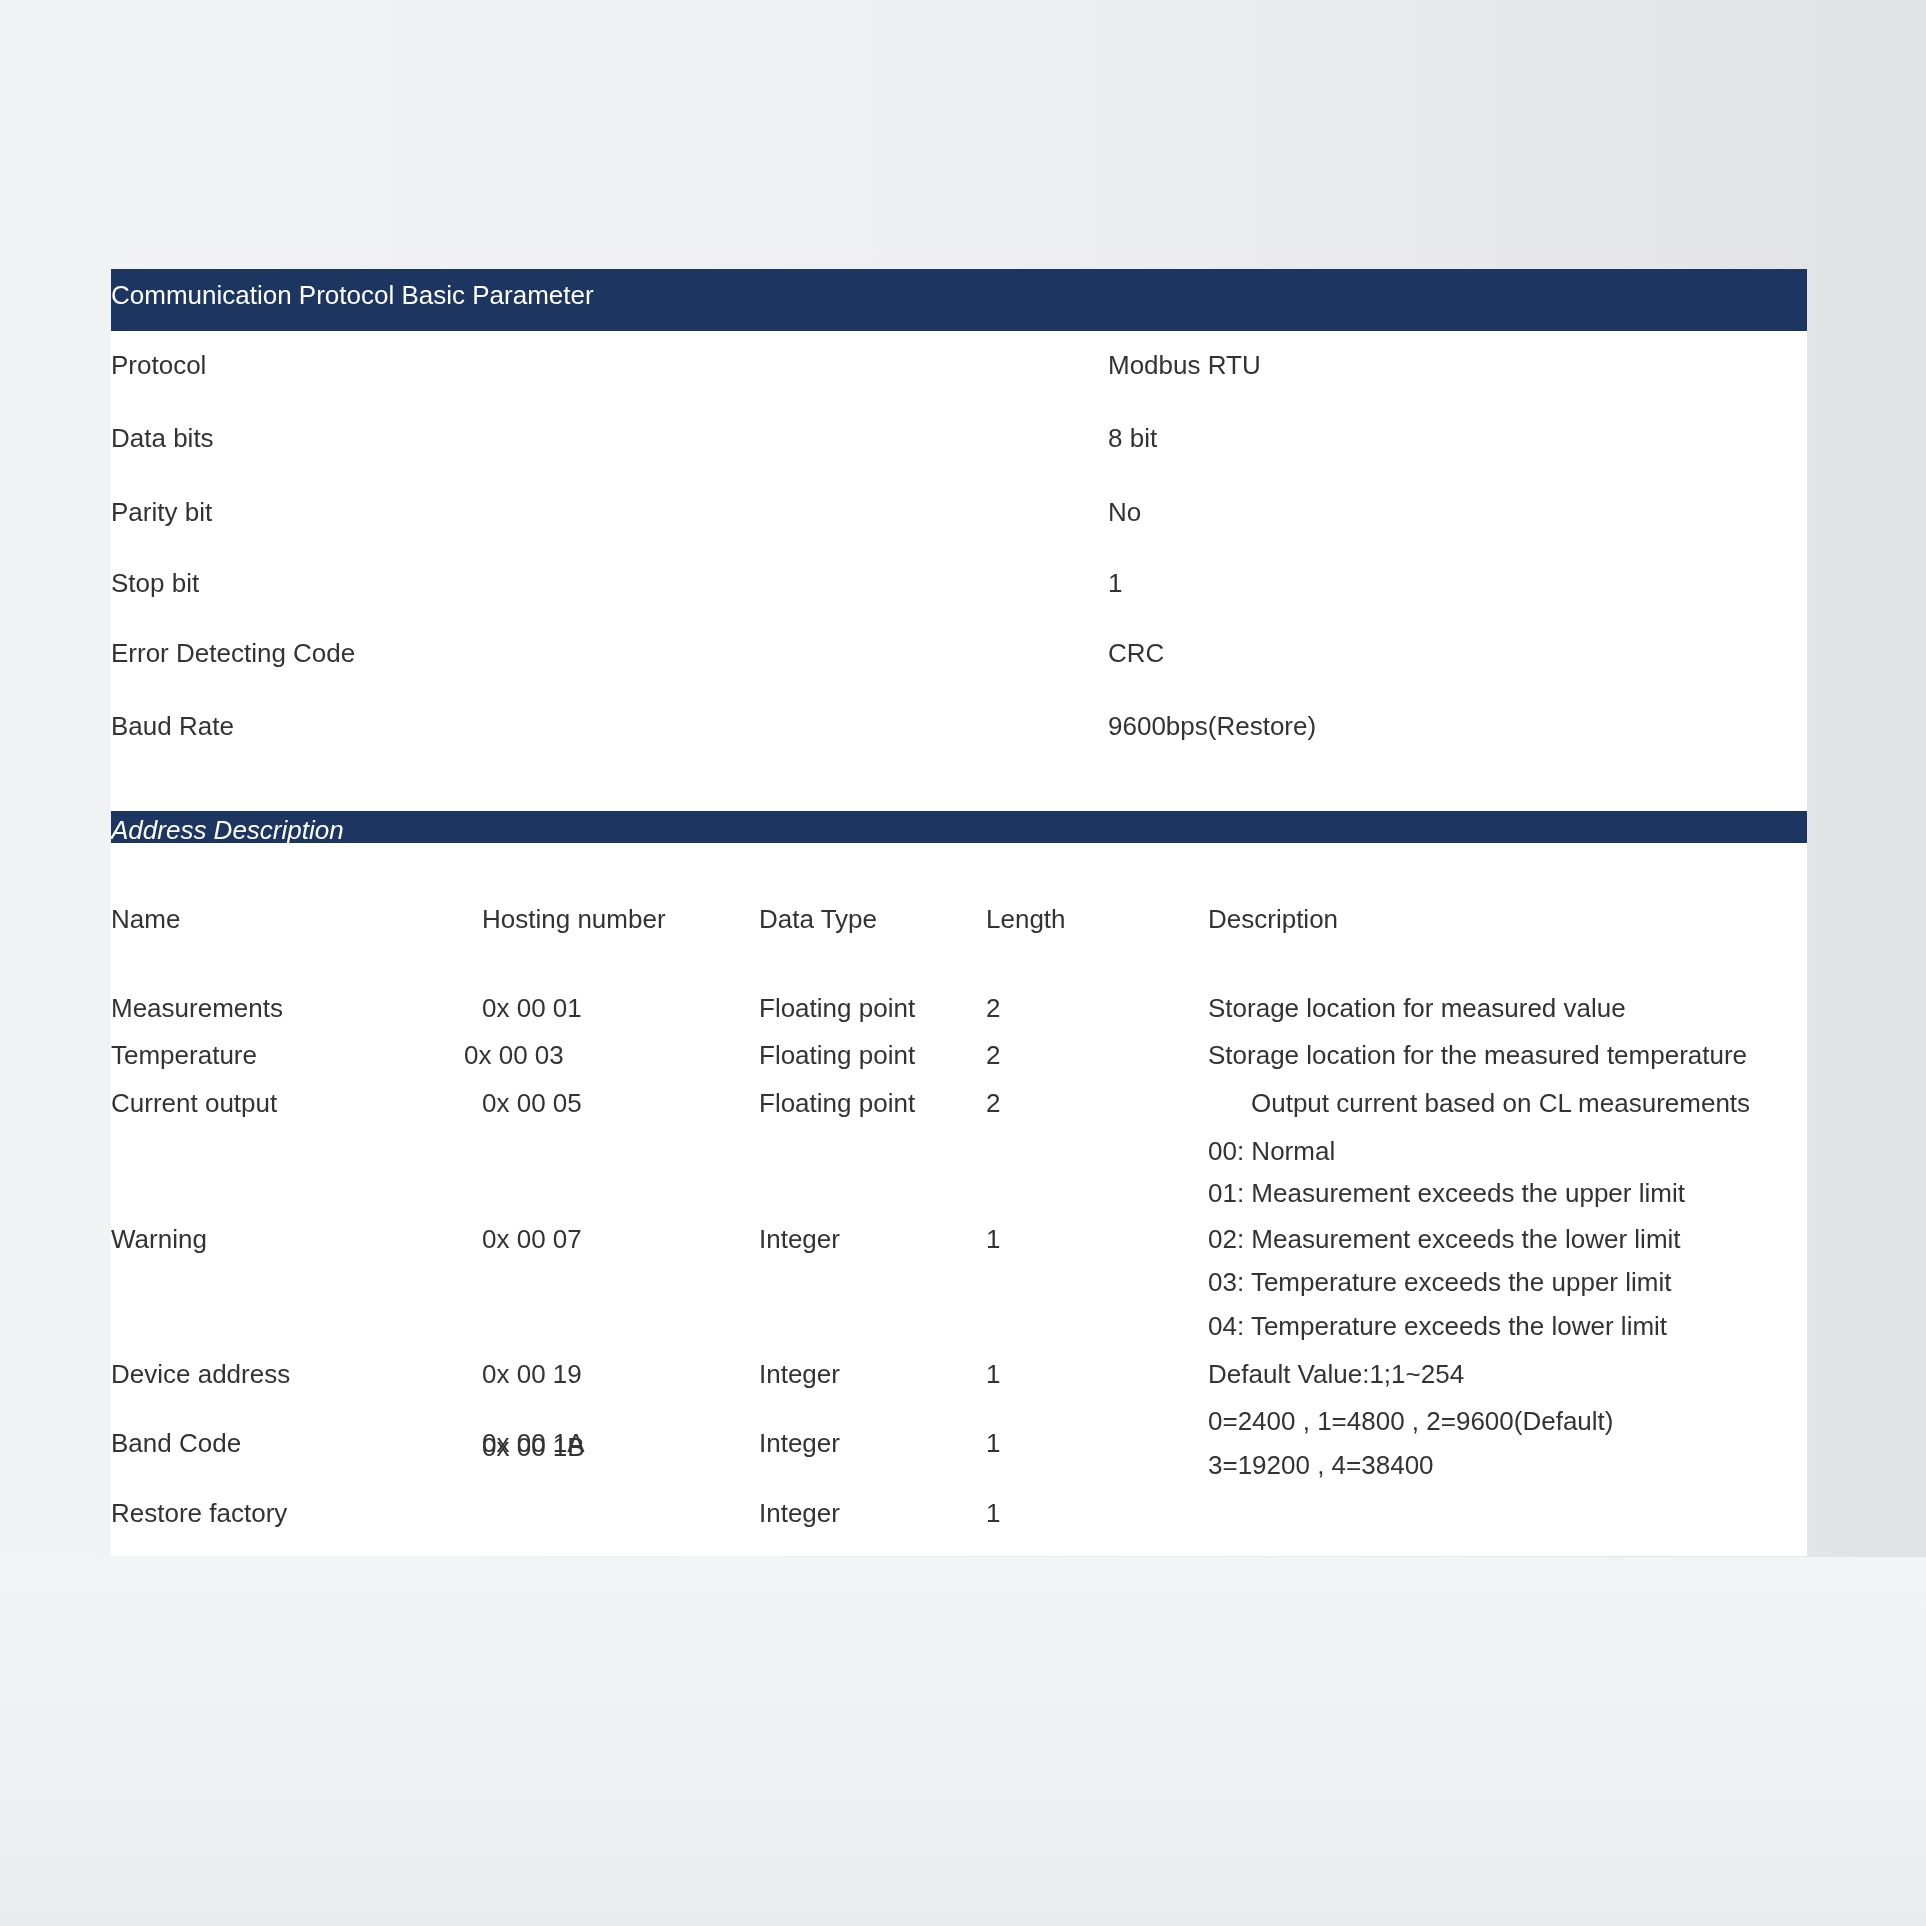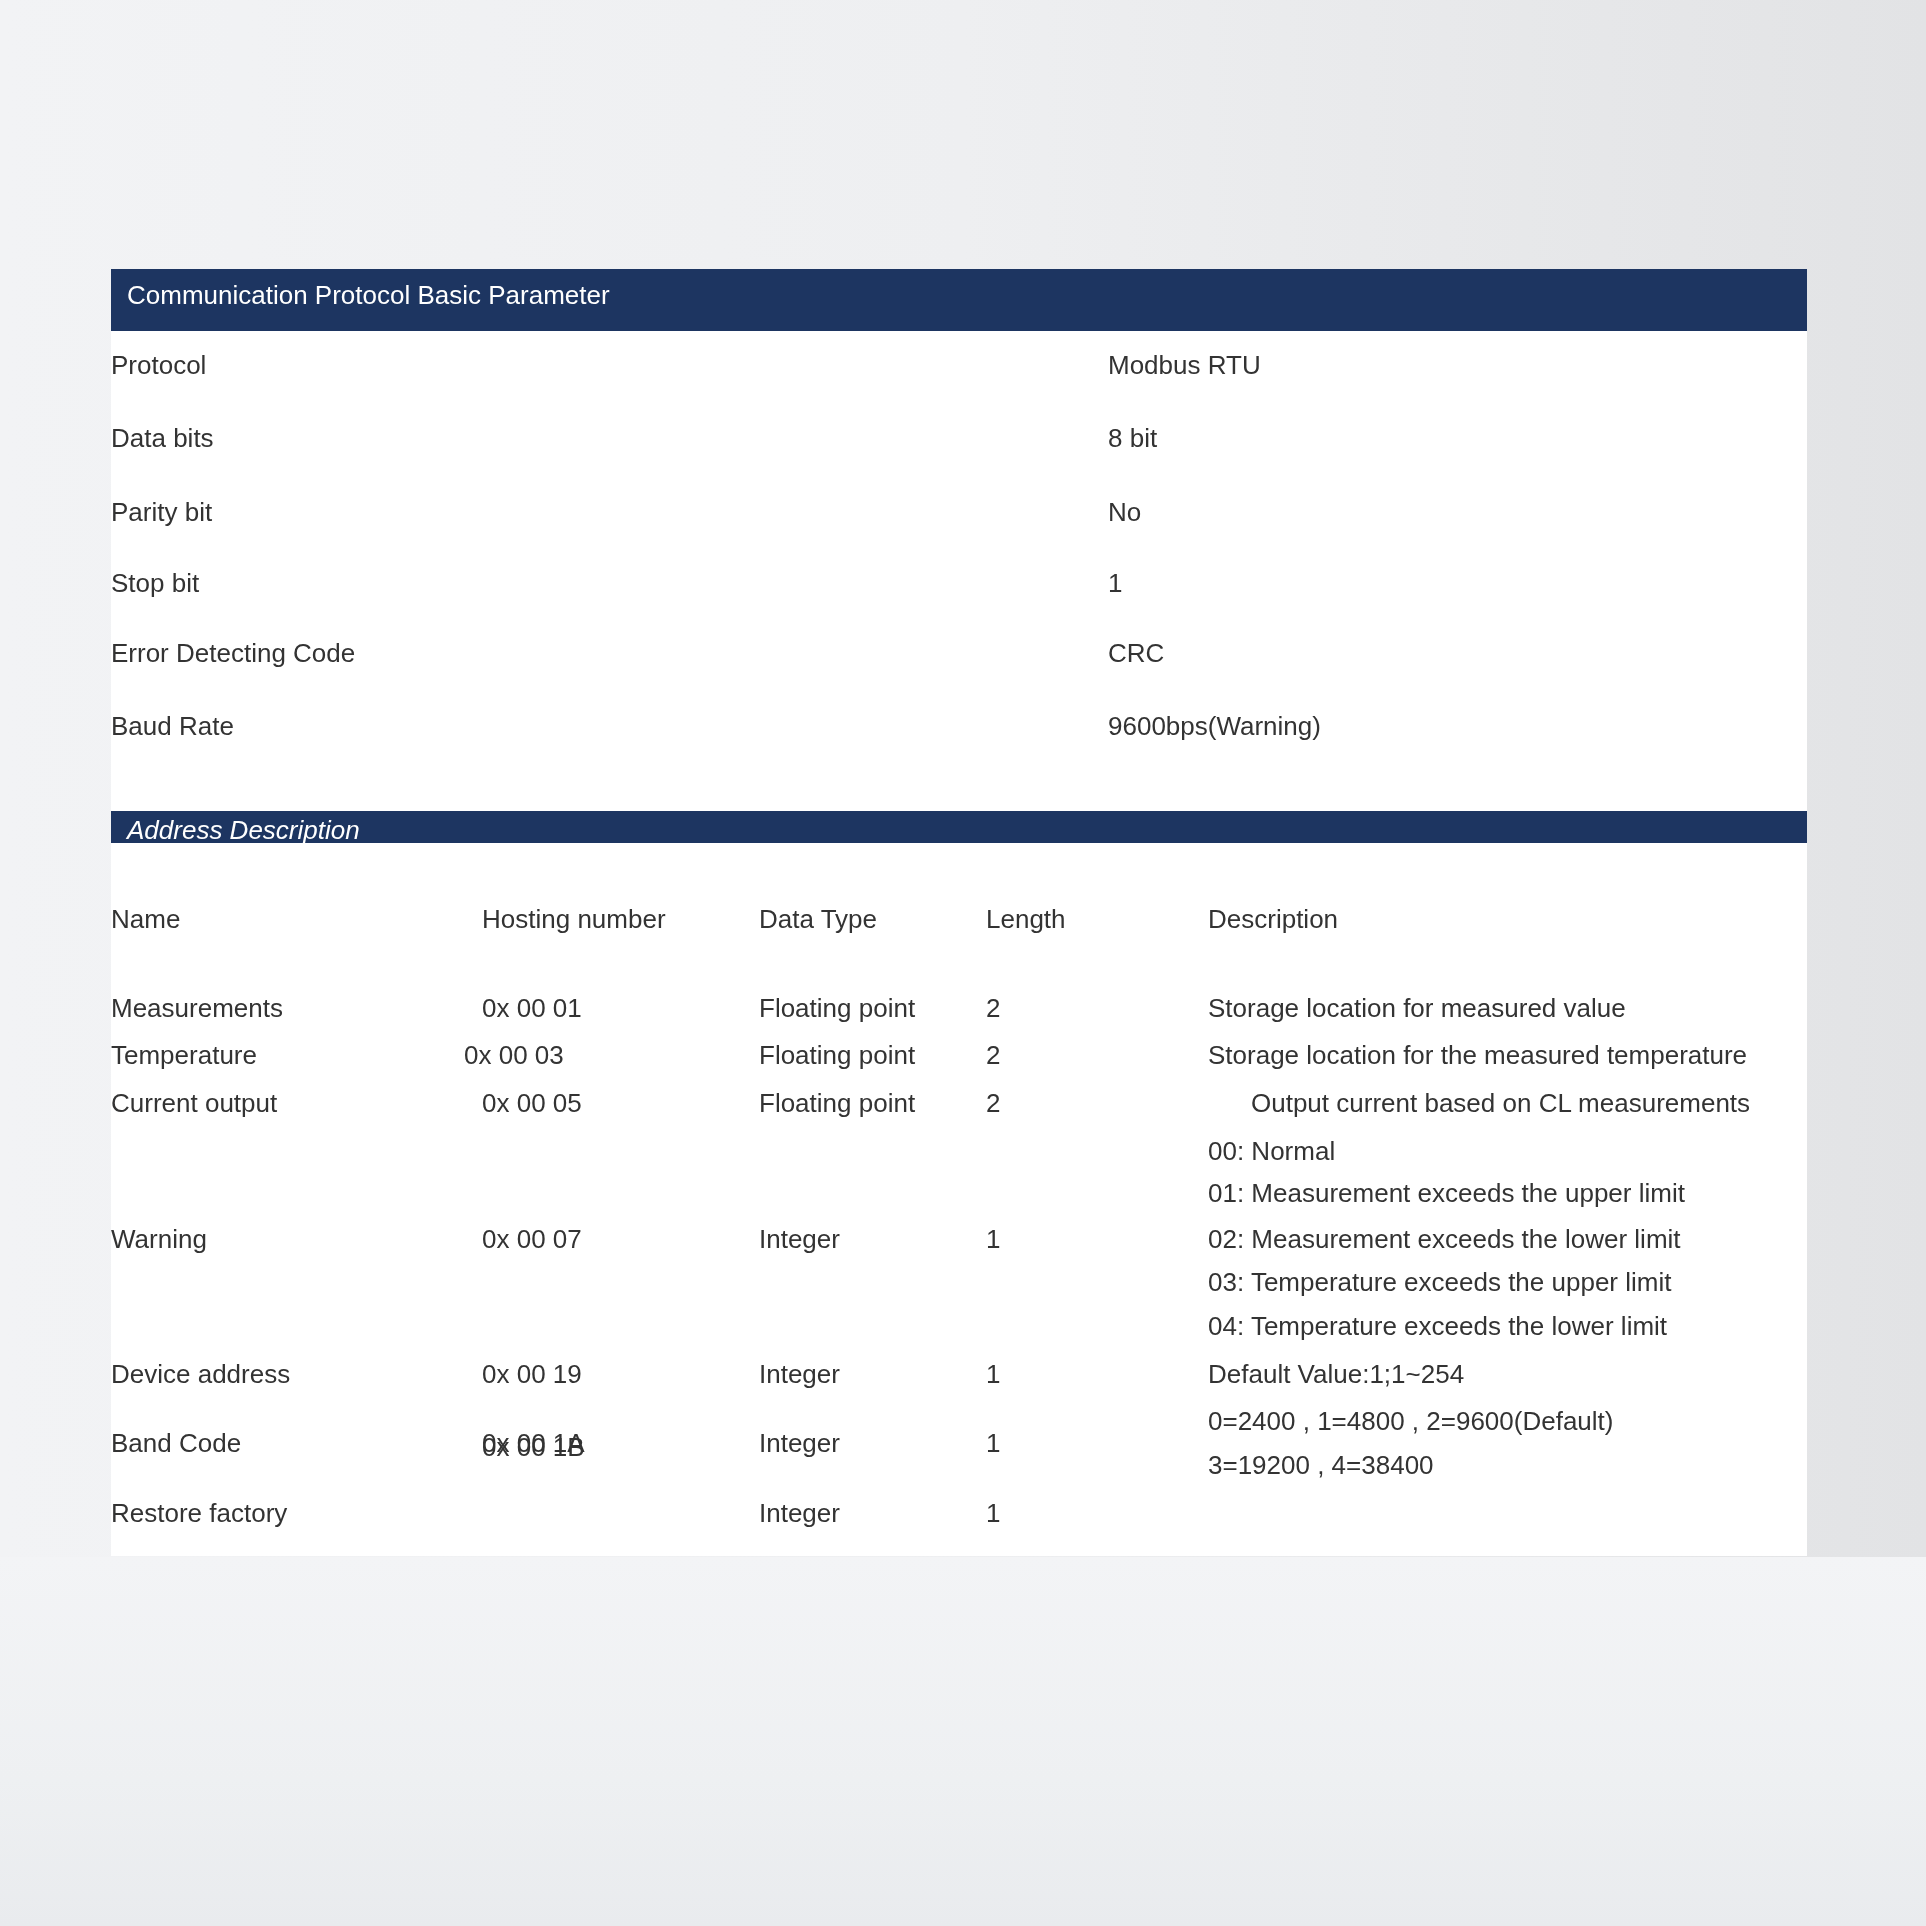--- a/index.html
+++ b/index.html
@@ -15,21 +15,21 @@
   }
   .panel {
     position: absolute; left: 111px; top: 269px; width: 1696px; height: 1287px;
     background: #ffffff;
   }
   .section-header {
     position: absolute; left: 0; width: 100%;
     background: #1d3561; color: #ffffff;
     font-size: 26px; box-sizing: border-box;
   }
-  .section-header span { position: absolute; left: 0; white-space: nowrap; margin-left: 16px; }
+  .section-header span { position: absolute; left: 0; white-space: nowrap; }
   #hdr1 { top: 0; height: 62px; }
   #hdr1 span { top: 11.3px; }
   #hdr2 { top: 542px; height: 32px; font-style: italic; }
   #hdr2 span { top: 4.2px; }
   .txt {
     position: absolute; font-size: 26px; line-height: 31px; white-space: nowrap;
     color: #333333;
   }
 </style>
 </head>
@@ -59,21 +59,21 @@
     <div>
       <span class="txt" style="left:0;top:299px">Stop bit</span>
       <span class="txt" style="left:997px;top:299px">1</span>
     </div>
     <div>
       <span class="txt" style="left:0;top:369px">Error Detecting Code</span>
       <span class="txt" style="left:997px;top:369px">CRC</span>
     </div>
     <div>
       <span class="txt" style="left:0;top:442px">Baud Rate</span>
-      <span class="txt" style="left:997px;top:442px">9600bps(Warning)</span>
+      <span class="txt" style="left:997px;top:442px">9600bps(Restore)</span>
     </div>
   </div>
 
   <div class="section-header" id="hdr2">
     <span>Address Description</span>
   </div>
 
   <div>
     <div>
       <span class="txt" style="left:0;top:635px">Name</span>

